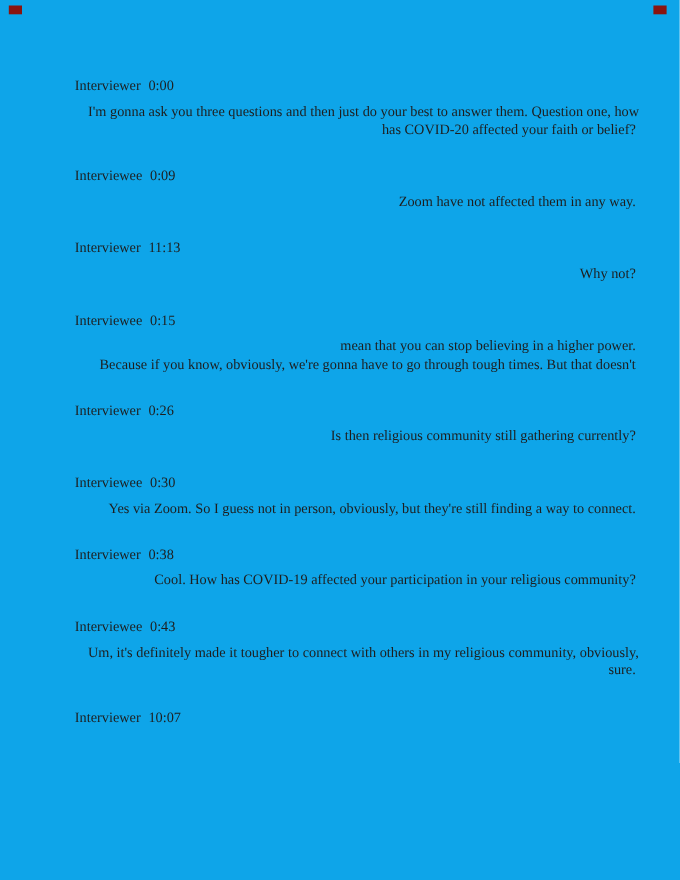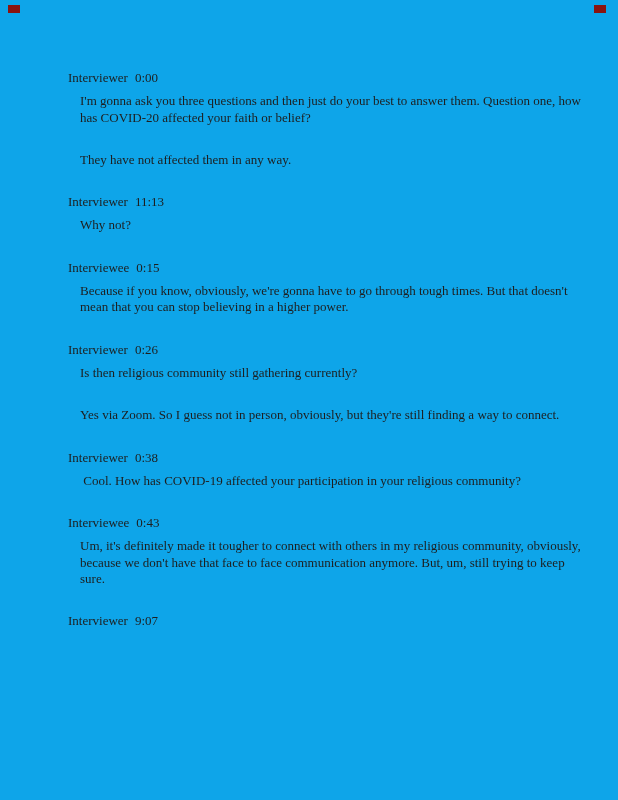--- a/index.html
+++ b/index.html
@@ -32,80 +32,81 @@
     top: 70px;
     width: 510px;
   }
   .entry { margin: 0; padding: 0; }
   .speaker-line {
     line-height: 16.3px;
     margin: 0 0 7px 0;
     white-space: pre;
   }
   .speaker-time { margin-left: 7px; }
-  .utterance { margin: 0 0 26px 12px; }
+  .utterance { margin: 0 0 26px 12px; text-align: right; }
   .utterance-line {
     line-height: 16.3px;
     white-space: pre; 
   }
 </style>
 </head>
 <body>
 
 <div class="page">
   <div class="corner-mark left"></div>
   <div class="corner-mark right"></div>
   <main class="transcript">
       <section class="entry">
         <div class="speaker-line"><span>Interviewer</span><span class="speaker-time">0:00</span></div>
         <div class="utterance">
           <div class="utterance-line">I'm gonna ask you three questions and then just do your best to answer them. Question one, how</div>
           <div class="utterance-line">has COVID-20 affected your faith or belief?</div>
         </div>
       </section>
       <section class="entry">
+        <div class="speaker-line"><span>Interviewee</span><span class="speaker-time">0:09</span></div>
         <div class="utterance">
-          <div class="utterance-line">They have not affected them in any way.</div>
+          <div class="utterance-line">Zoom have not affected them in any way.</div>
         </div>
       </section>
       <section class="entry">
         <div class="speaker-line"><span>Interviewer</span><span class="speaker-time">11:13</span></div>
         <div class="utterance">
           <div class="utterance-line">Why not?</div>
         </div>
       </section>
       <section class="entry">
         <div class="speaker-line"><span>Interviewee</span><span class="speaker-time">0:15</span></div>
         <div class="utterance">
+          <div class="utterance-line">mean that you can stop believing in a higher power.</div>
           <div class="utterance-line">Because if you know, obviously, we're gonna have to go through tough times. But that doesn't</div>
-          <div class="utterance-line">mean that you can stop believing in a higher power.</div>
         </div>
       </section>
       <section class="entry">
         <div class="speaker-line"><span>Interviewer</span><span class="speaker-time">0:26</span></div>
         <div class="utterance">
           <div class="utterance-line">Is then religious community still gathering currently?</div>
         </div>
       </section>
       <section class="entry">
+        <div class="speaker-line"><span>Interviewee</span><span class="speaker-time">0:30</span></div>
         <div class="utterance">
           <div class="utterance-line">Yes via Zoom. So I guess not in person, obviously, but they're still finding a way to connect.</div>
         </div>
       </section>
       <section class="entry">
         <div class="speaker-line"><span>Interviewer</span><span class="speaker-time">0:38</span></div>
         <div class="utterance">
           <div class="utterance-line"> Cool. How has COVID-19 affected your participation in your religious community?</div>
         </div>
       </section>
       <section class="entry">
         <div class="speaker-line"><span>Interviewee</span><span class="speaker-time">0:43</span></div>
         <div class="utterance">
           <div class="utterance-line">Um, it's definitely made it tougher to connect with others in my religious community, obviously,</div>
-          <div class="utterance-line">because we don't have that face to face communication anymore. But, um, still trying to keep</div>
           <div class="utterance-line">sure.</div>
         </div>
       </section>
       <section class="entry">
-        <div class="speaker-line"><span>Interviewer</span><span class="speaker-time">9:07</span></div>
+        <div class="speaker-line"><span>Interviewer</span><span class="speaker-time">10:07</span></div>
       </section>
     </main>
 </div>
 
 </body></html>

